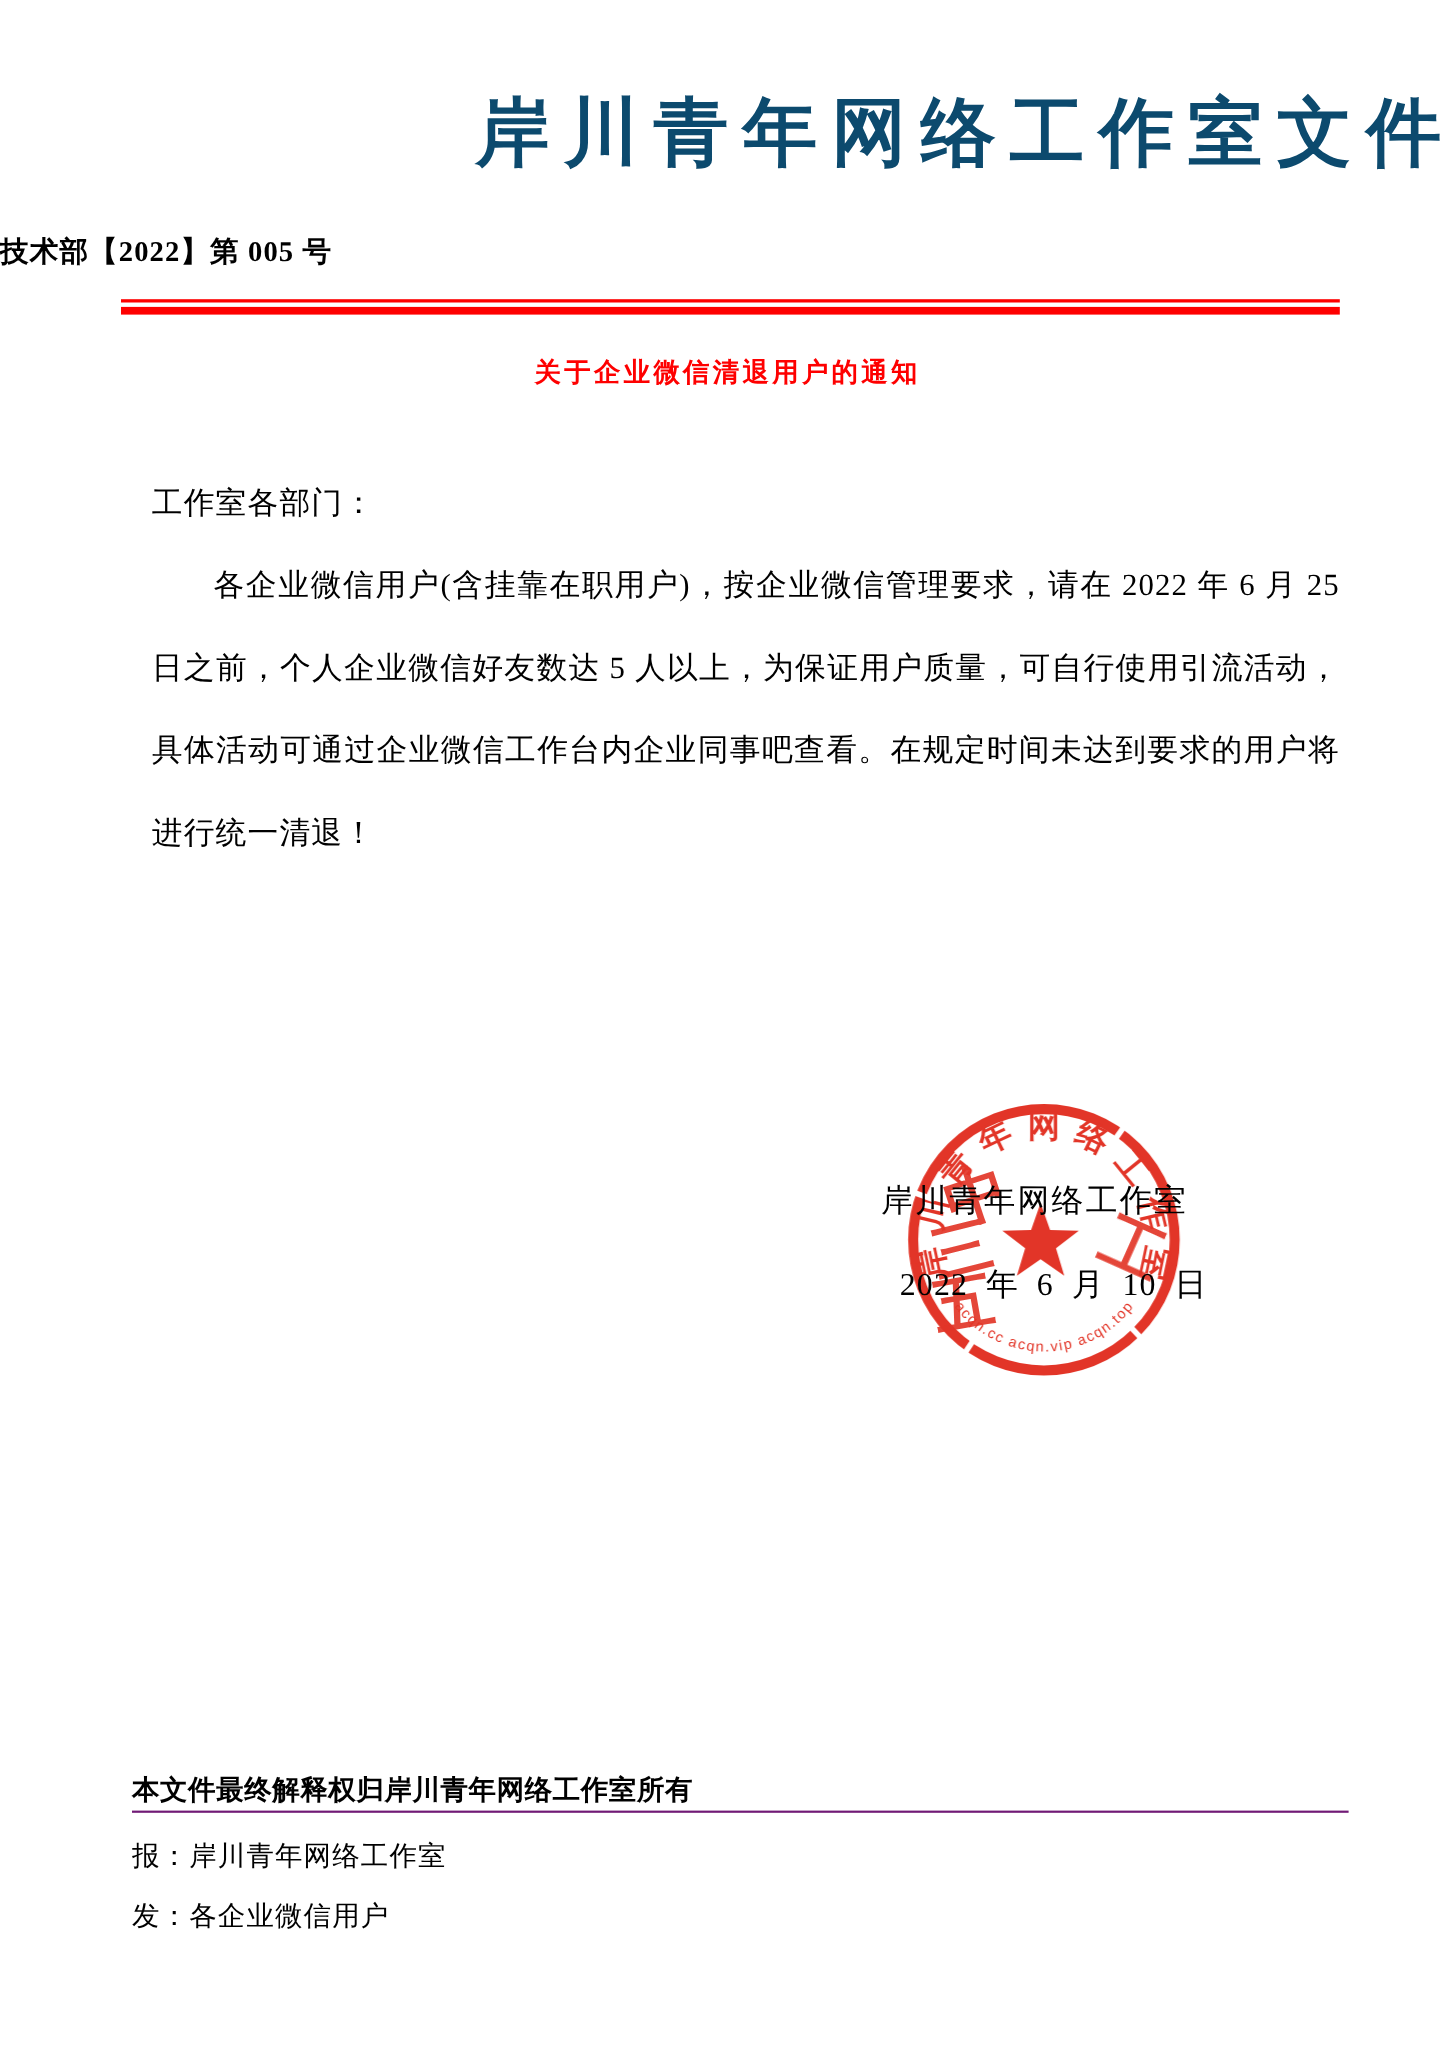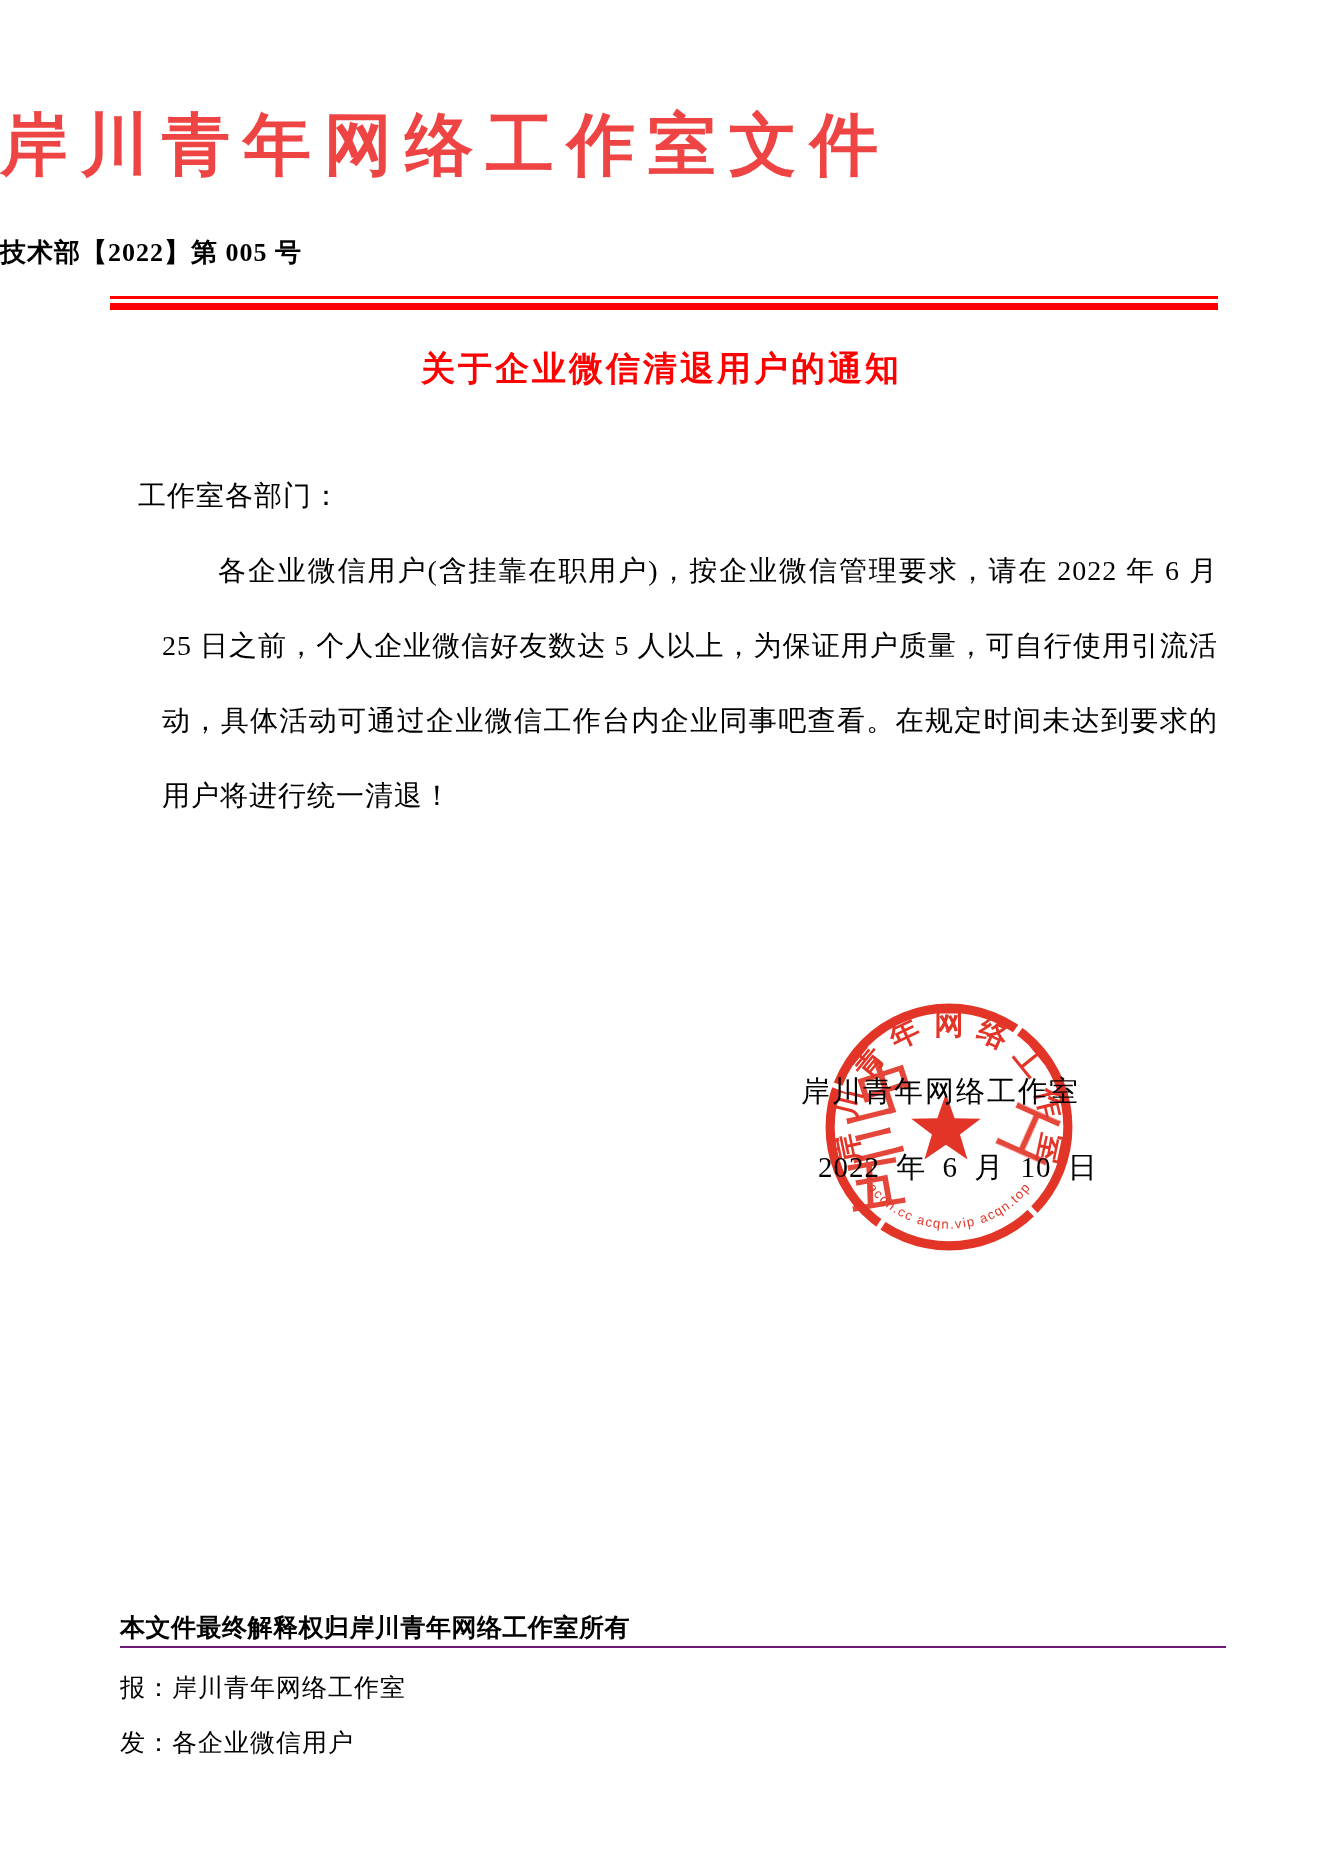--- a/index.html
+++ b/index.html
@@ -6,23 +6,23 @@
   .page{
     position:relative;
     width:1323px;height:1871px;
     margin:0 auto;
     background:#ffffff;
     font-family:"Liberation Serif","DejaVu Serif",serif;
     color:#000;
     overflow:hidden;
   }
   .main-title{
-    padding-top:108px;
-    text-align:left;
-    color:#ef4444;
+    padding-top:84px;
+    text-align:right;
+    color:#0c4a6e;
     font-size:68px;
     font-weight:bold;
     letter-spacing:13px;
     line-height:1.1;
     white-space:nowrap;
   }
   .doc-number{
     margin-top:52px;
     font-size:26px;
     font-weight:bold;
@@ -32,37 +32,36 @@
     margin:26px 0 0 110px;
     width:1108px;
   }
   .red-divider .thin{height:3px;background:#fe0000;}
   .red-divider .gap{height:4px;background:transparent;}
   .red-divider .thick{height:7px;background:#fe0000;}
   .subject-title{
     margin-top:36px;
     text-align:center;
     color:#fe0000;
-    font-size:34px;
+    font-size:24px;
     font-weight:bold;
     letter-spacing:3px;
   }
   .body-block{
     margin:66px 100px 0 138px;
     width:1080px;
     font-size:28px;
     line-height:75px;
     letter-spacing:1px;
   }
   .salutation{ text-indent:0; }
   .paragraph{
     text-indent:2em;
     text-align:justify;
     text-justify:inter-ideograph;
-    margin-left:24px;
   }
   .closing{ text-indent:2em; }
   .signature-name{
     position:absolute;
     left:801px;top:1072px;
     font-size:29px;
     letter-spacing:2px;
     white-space:nowrap;
   }
   .signature-date{

